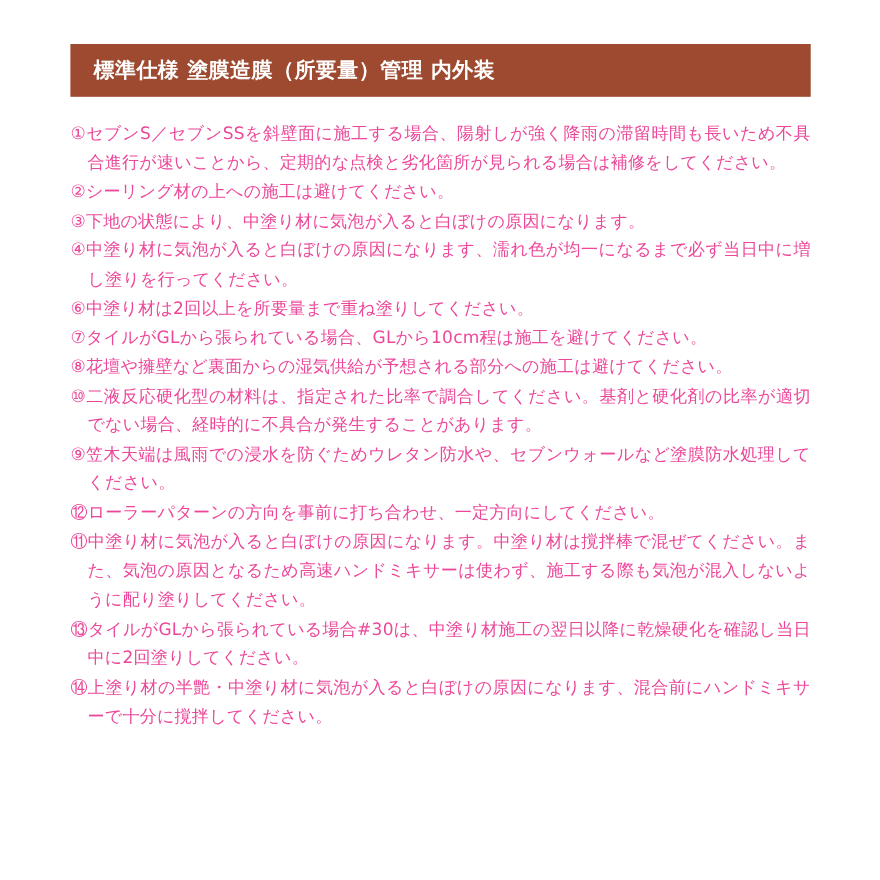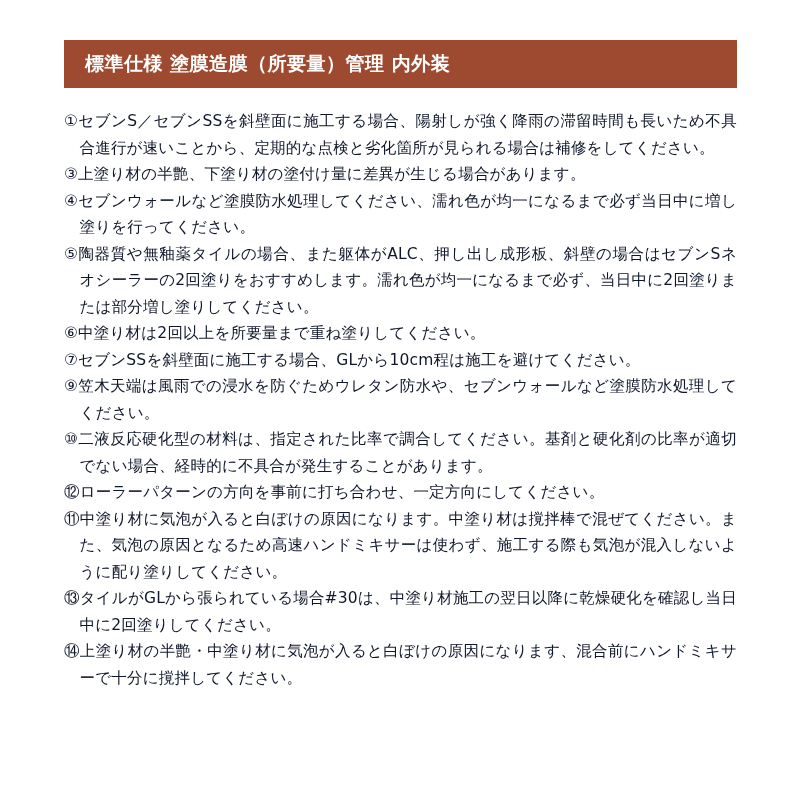--- a/index.html
+++ b/index.html
@@ -41,46 +41,47 @@
     margin: 20px 0 0 0;
     padding: 0;
   }
   .note-item {
     font-size: 15.5px;
     line-height: 26.5px;
     letter-spacing: 0.2px;
     text-align: justify;
     padding-left: 1em;     
     text-indent: -1em;
-    color: #0f172a;
+    color: #ec4899;
   }
   .note-num {
     display: inline;
   }
   .note-text {
     display: inline;
   }
 </style>
 </head>
 <body>
 
 <div class="page">
 
   <div class="header-bar">
     <span class="header-title">標準仕様 塗膜造膜（所要量）管理 内外装</span>
   </div>
 
   <ul class="notes-list">
     <li class="note-item"><span class="note-num">①</span><span class="note-text">セブンS／セブンSSを斜壁面に施工する場合、陽射しが強く降雨の滞留時間も長いため不具合進行が速いことから、定期的な点検と劣化箇所が見られる場合は補修をしてください。</span></li>
-    <li class="note-item"><span class="note-num">③</span><span class="note-text">上塗り材の半艶、下塗り材の塗付け量に差異が生じる場合があります。</span></li>
-    <li class="note-item"><span class="note-num">④</span><span class="note-text">セブンウォールなど塗膜防水処理してください、濡れ色が均一になるまで必ず当日中に増し塗りを行ってください。</span></li>
-    <li class="note-item"><span class="note-num">⑤</span><span class="note-text">陶器質や無釉薬タイルの場合、また躯体がALC、押し出し成形板、斜壁の場合はセブンSネオシーラーの2回塗りをおすすめします。濡れ色が均一になるまで必ず、当日中に2回塗りまたは部分増し塗りしてください。</span></li>
+    <li class="note-item"><span class="note-num">②</span><span class="note-text">シーリング材の上への施工は避けてください。</span></li>
+    <li class="note-item"><span class="note-num">③</span><span class="note-text">下地の状態により、中塗り材に気泡が入ると白ぼけの原因になります。</span></li>
+    <li class="note-item"><span class="note-num">④</span><span class="note-text">中塗り材に気泡が入ると白ぼけの原因になります、濡れ色が均一になるまで必ず当日中に増し塗りを行ってください。</span></li>
     <li class="note-item"><span class="note-num">⑥</span><span class="note-text">中塗り材は2回以上を所要量まで重ね塗りしてください。</span></li>
-    <li class="note-item"><span class="note-num">⑦</span><span class="note-text">セブンSSを斜壁面に施工する場合、GLから10cm程は施工を避けてください。</span></li>
+    <li class="note-item"><span class="note-num">⑦</span><span class="note-text">タイルがGLから張られている場合、GLから10cm程は施工を避けてください。</span></li>
+    <li class="note-item"><span class="note-num">⑧</span><span class="note-text">花壇や擁壁など裏面からの湿気供給が予想される部分への施工は避けてください。</span></li>
+    <li class="note-item"><span class="note-num">⑩</span><span class="note-text">二液反応硬化型の材料は、指定された比率で調合してください。基剤と硬化剤の比率が適切でない場合、経時的に不具合が発生することがあります。</span></li>
     <li class="note-item"><span class="note-num">⑨</span><span class="note-text">笠木天端は風雨での浸水を防ぐためウレタン防水や、セブンウォールなど塗膜防水処理してください。</span></li>
-    <li class="note-item"><span class="note-num">⑩</span><span class="note-text">二液反応硬化型の材料は、指定された比率で調合してください。基剤と硬化剤の比率が適切でない場合、経時的に不具合が発生することがあります。</span></li>
     <li class="note-item"><span class="note-num">⑫</span><span class="note-text">ローラーパターンの方向を事前に打ち合わせ、一定方向にしてください。</span></li>
     <li class="note-item"><span class="note-num">⑪</span><span class="note-text">中塗り材に気泡が入ると白ぼけの原因になります。中塗り材は撹拌棒で混ぜてください。また、気泡の原因となるため高速ハンドミキサーは使わず、施工する際も気泡が混入しないように配り塗りしてください。</span></li>
     <li class="note-item"><span class="note-num">⑬</span><span class="note-text">タイルがGLから張られている場合#30は、中塗り材施工の翌日以降に乾燥硬化を確認し当日中に2回塗りしてください。</span></li>
     <li class="note-item"><span class="note-num">⑭</span><span class="note-text">上塗り材の半艶・中塗り材に気泡が入ると白ぼけの原因になります、混合前にハンドミキサーで十分に撹拌してください。</span></li>
   </ul>
 
 </div>
 
 </body></html>

